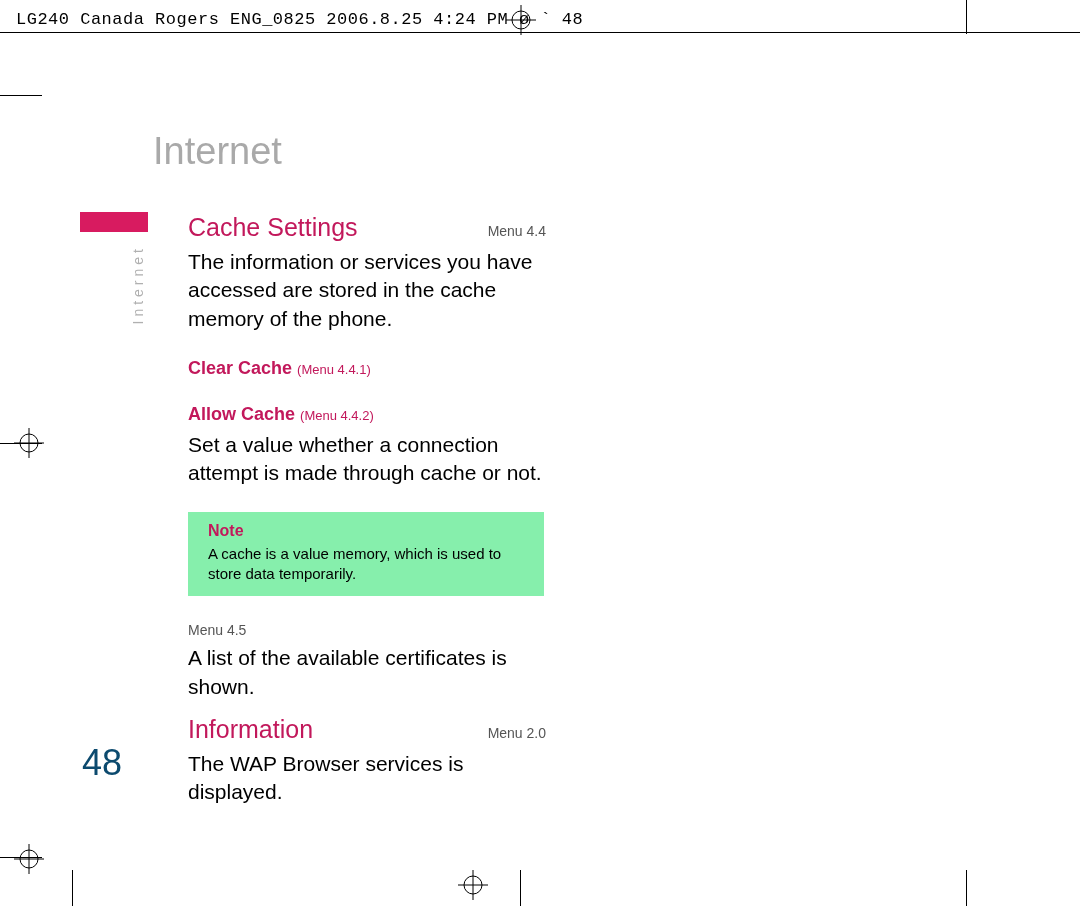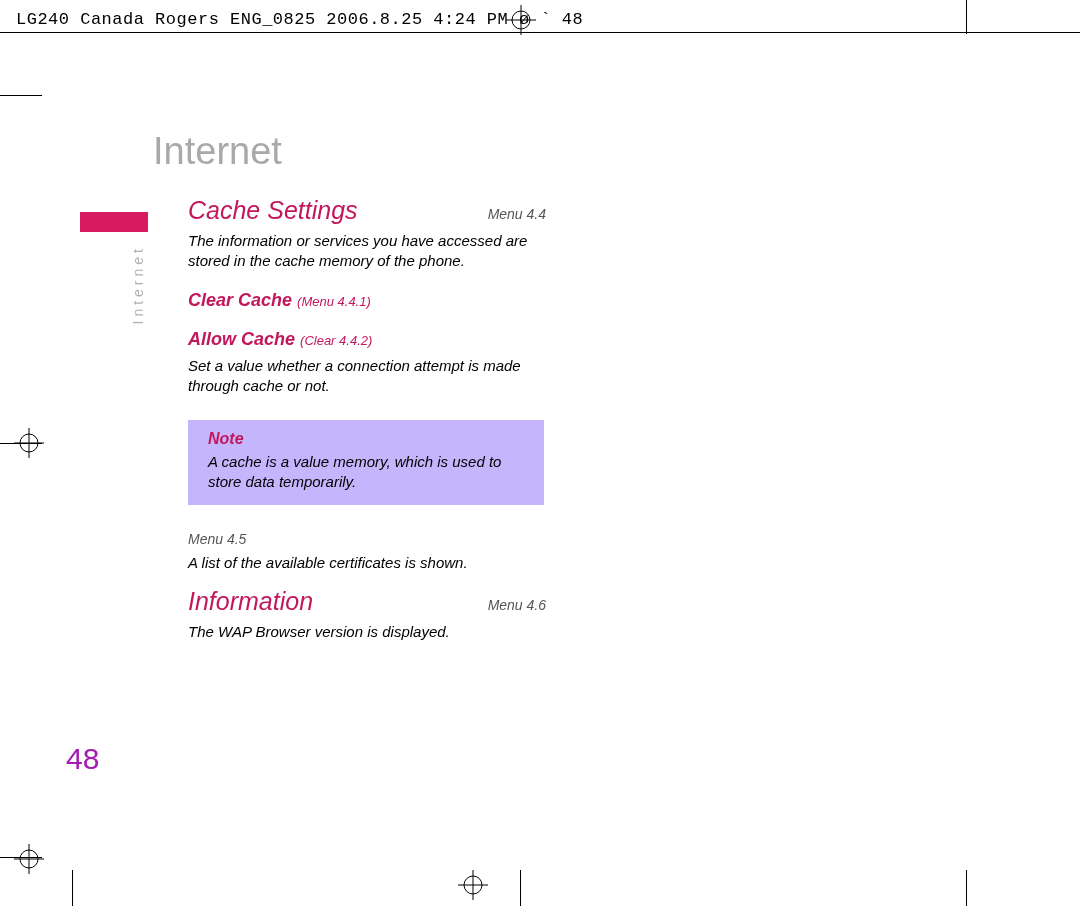--- a/index.html
+++ b/index.html
@@ -51,23 +51,22 @@
       color: #b0b0b0;
       font-size: 14px;
       letter-spacing: 4px;
       writing-mode: vertical-rl;
       text-orientation: mixed;
       transform: rotate(180deg);
     }
     .content {
       position: absolute;
       left: 188px;
-      top: 196px;
+      top: 213px;
       width: 370px;
-      font-style: italic;
     }
     .section-title {
       color: #c2185b;
       font-size: 25px;
       font-weight: 400;
       margin: 0;
       display: inline;
     }
     .menu-ref {
       font-size: 14px;
@@ -75,62 +74,62 @@
       float: right;
       margin-top: 2px;
     }
     .section-row {
       display: flex;
       justify-content: space-between;
       align-items: baseline;
       width: 358px;
     }
     .body-text {
-      font-size: 15px;
+      font-size: 21px;
       color: #000;
       line-height: 1.35;
       margin-top: 6px;
       margin-bottom: 14px;
     }
     .sub-title {
       color: #c2185b;
       font-size: 18px;
       font-weight: bold;
-      margin-top: 18px;
+      margin-top: 25px;
       margin-bottom: 0;
     }
     .sub-menu-ref {
       font-size: 13px;
       font-weight: normal;
       color: #c2185b;
     }
     .note-box {
-      background: #c4b5fd;
+      background: #86efac;
       padding: 10px 14px 12px 20px;
       margin-top: 24px;
       width: 356px;
       box-sizing: border-box;
     }
     .note-title {
       color: #c2185b;
       font-weight: bold;
       font-size: 16px;
       margin-bottom: 4px;
     }
     .note-text {
       font-size: 15px;
       color: #000;
       line-height: 1.35;
     }
     .page-number {
       position: absolute;
-      left: 66px;
+      left: 82px;
       top: 742px;
-      font-size: 30px;
-      color: #a21caf;
+      font-size: 36px;
+      color: #0c4a6e;
     }
     .reg-mark {
       position: absolute;
       width: 30px;
       height: 30px;
     }
     .reg-mark svg { display: block; }
   </style>
 </head>
 <body>
@@ -152,41 +151,41 @@
   </div>
   <div class="body-text">The information or services you have accessed are stored in the cache memory of the phone.</div>
 
   <div class="sub-title">
     <span>Clear Cache</span>
     <span class="sub-menu-ref">(Menu 4.4.1)</span>
   </div>
 
   <div class="sub-title">
     <span>Allow Cache</span>
-    <span class="sub-menu-ref">(Clear 4.4.2)</span>
+    <span class="sub-menu-ref">(Menu 4.4.2)</span>
   </div>
   <div class="body-text">Set a value whether a connection attempt is made through cache or not.</div>
 
   <div class="note-box">
     <div class="note-title">Note</div>
     <div class="note-text">A cache is a value memory, which is used to store data temporarily.</div>
   </div>
 
   <div style="height:24px;"></div>
 
   <div class="section-row">
     <span class="menu-ref">Menu 4.5</span>
   </div>
   <div class="body-text">A list of the available certificates is shown.</div>
 
   <div class="section-row">
     <span class="section-title">Information</span>
-    <span class="menu-ref">Menu 4.6</span>
-  </div>
-  <div class="body-text">The WAP Browser version is displayed.</div>
+    <span class="menu-ref">Menu 2.0</span>
+  </div>
+  <div class="body-text">The WAP Browser services is displayed.</div>
 
 </div>
 
 <div class="page-number">48</div>
 
 <div style="position:absolute;top:0;left:966px;border-left:1px solid #000;height:34px;"></div>
 
 <div class="reg-mark" style="top:5px;left:506px;">
   <svg width="30" height="30" viewBox="0 0 30 30">
     <circle cx="15" cy="15" r="9" fill="none" stroke="#000" stroke-width="1"></circle>

